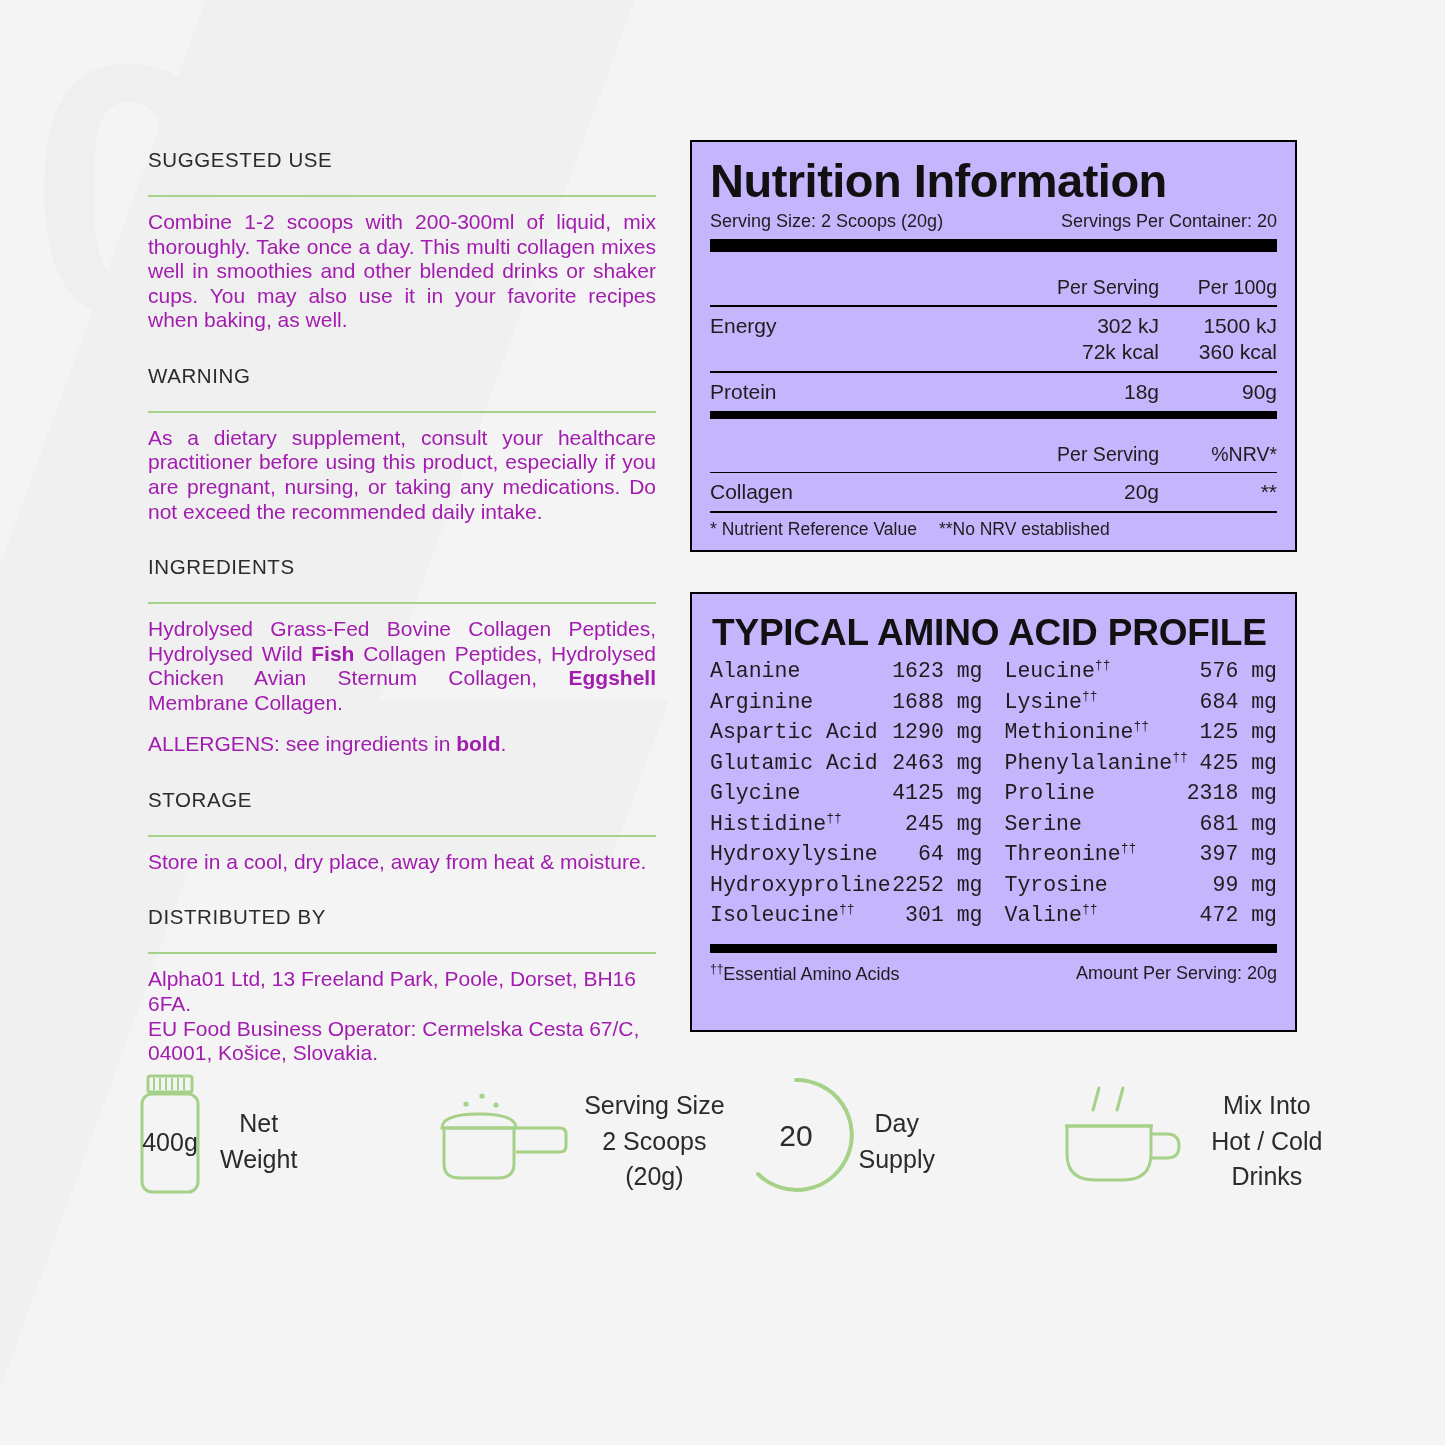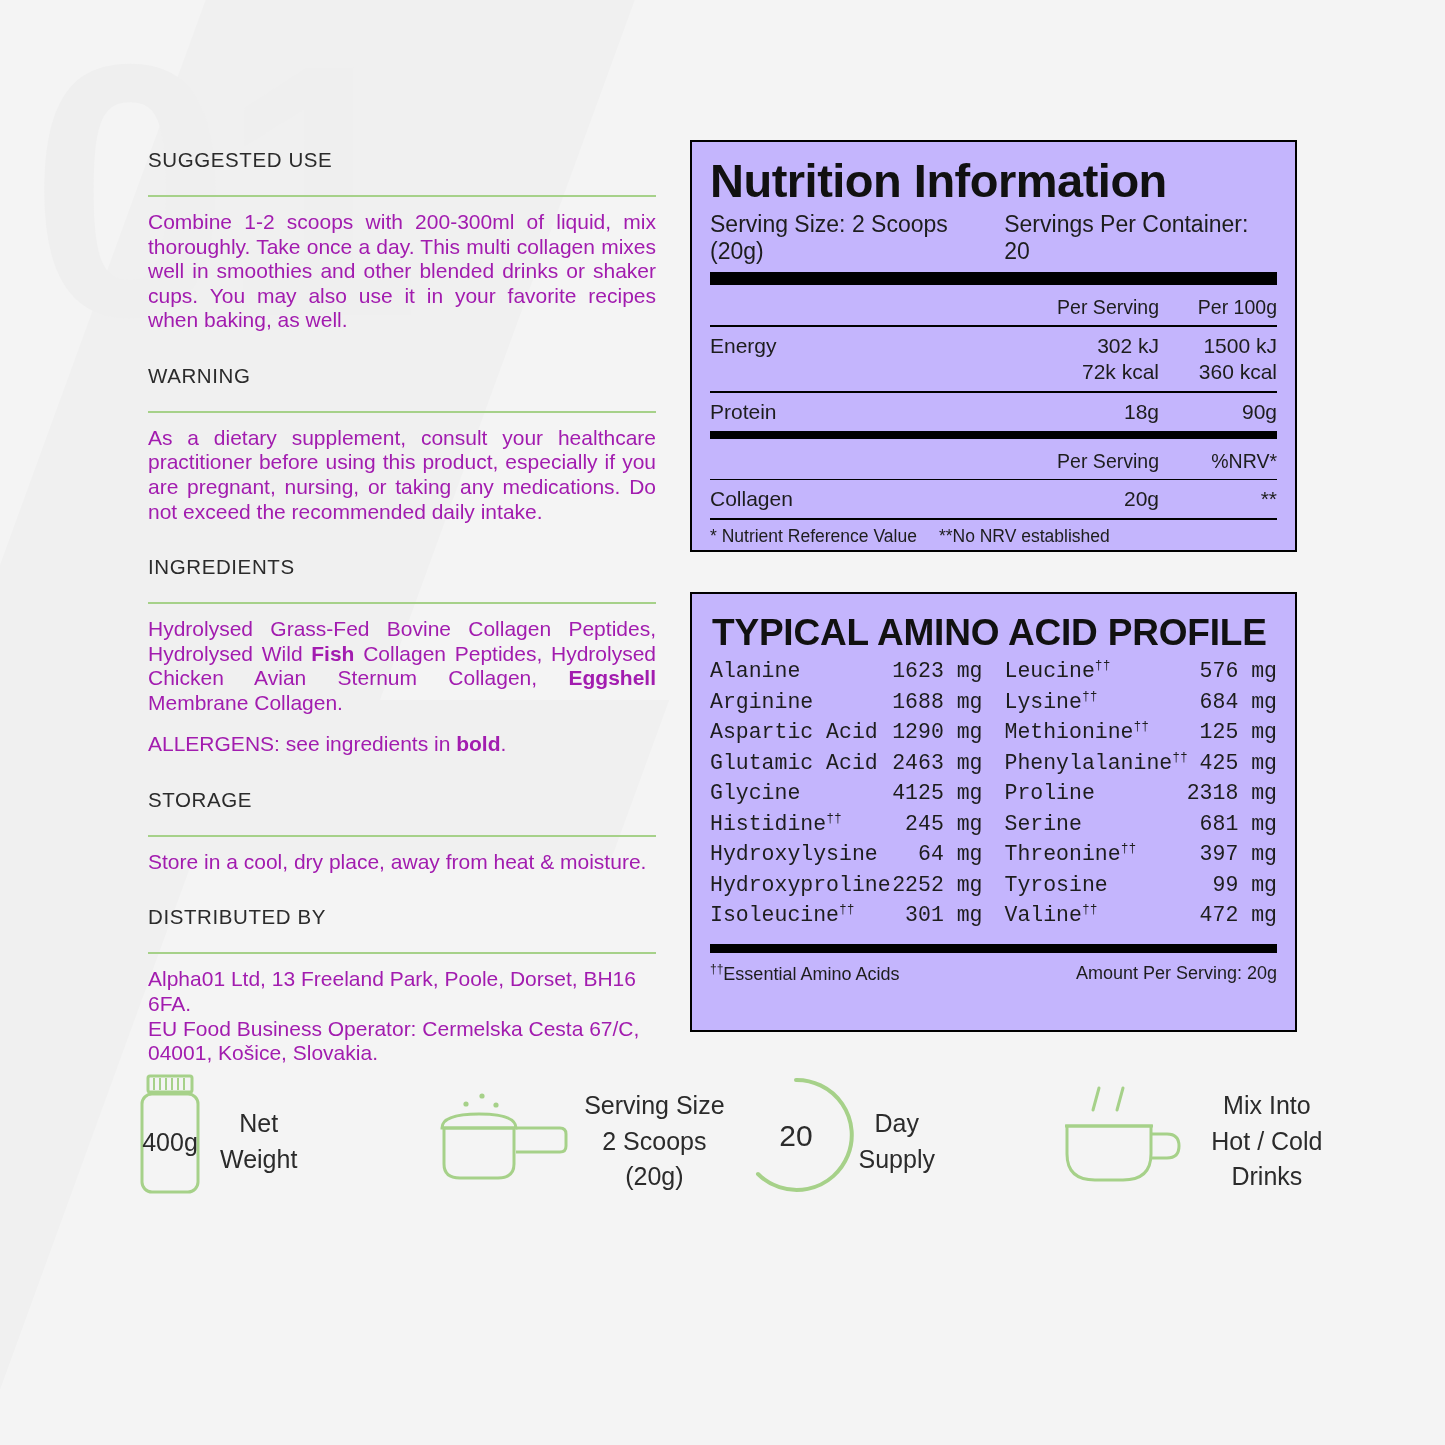--- a/index.html
+++ b/index.html
@@ -71,33 +71,33 @@
     font-size: 47px;
     font-weight: bold;
     letter-spacing: -0.5px;
     color: #111;
     line-height: 1.05;
     margin-bottom: 6px;
   }
   .serv-row {
     display: flex;
     justify-content: space-between;
-    font-size: 23px;
+    font-size: 18px;
     color: #1d1d1d;
     padding-bottom: 7px;
   }
   .rule-thick { height: 13px; background: #000; }
   .rule-thin  { height: 1.6px; background: #000; }
   .rule-mid   { height: 8px; background: #000; }
 
   .col-head {
     display: flex;
     font-size: 19.5px;
     color: #1d1d1d;
-    padding: 11px 0 6px 0;
+    padding: 24px 0 6px 0;
   }
   .col-head .sp { flex: 1; }
   .c2 { width: 150px; text-align: right; }
   .c3 { width: 118px; text-align: right; }
 
   .nutri-row {
     display: flex;
     align-items: flex-start;
     font-size: 21px;
     color: #1d1d1d;

